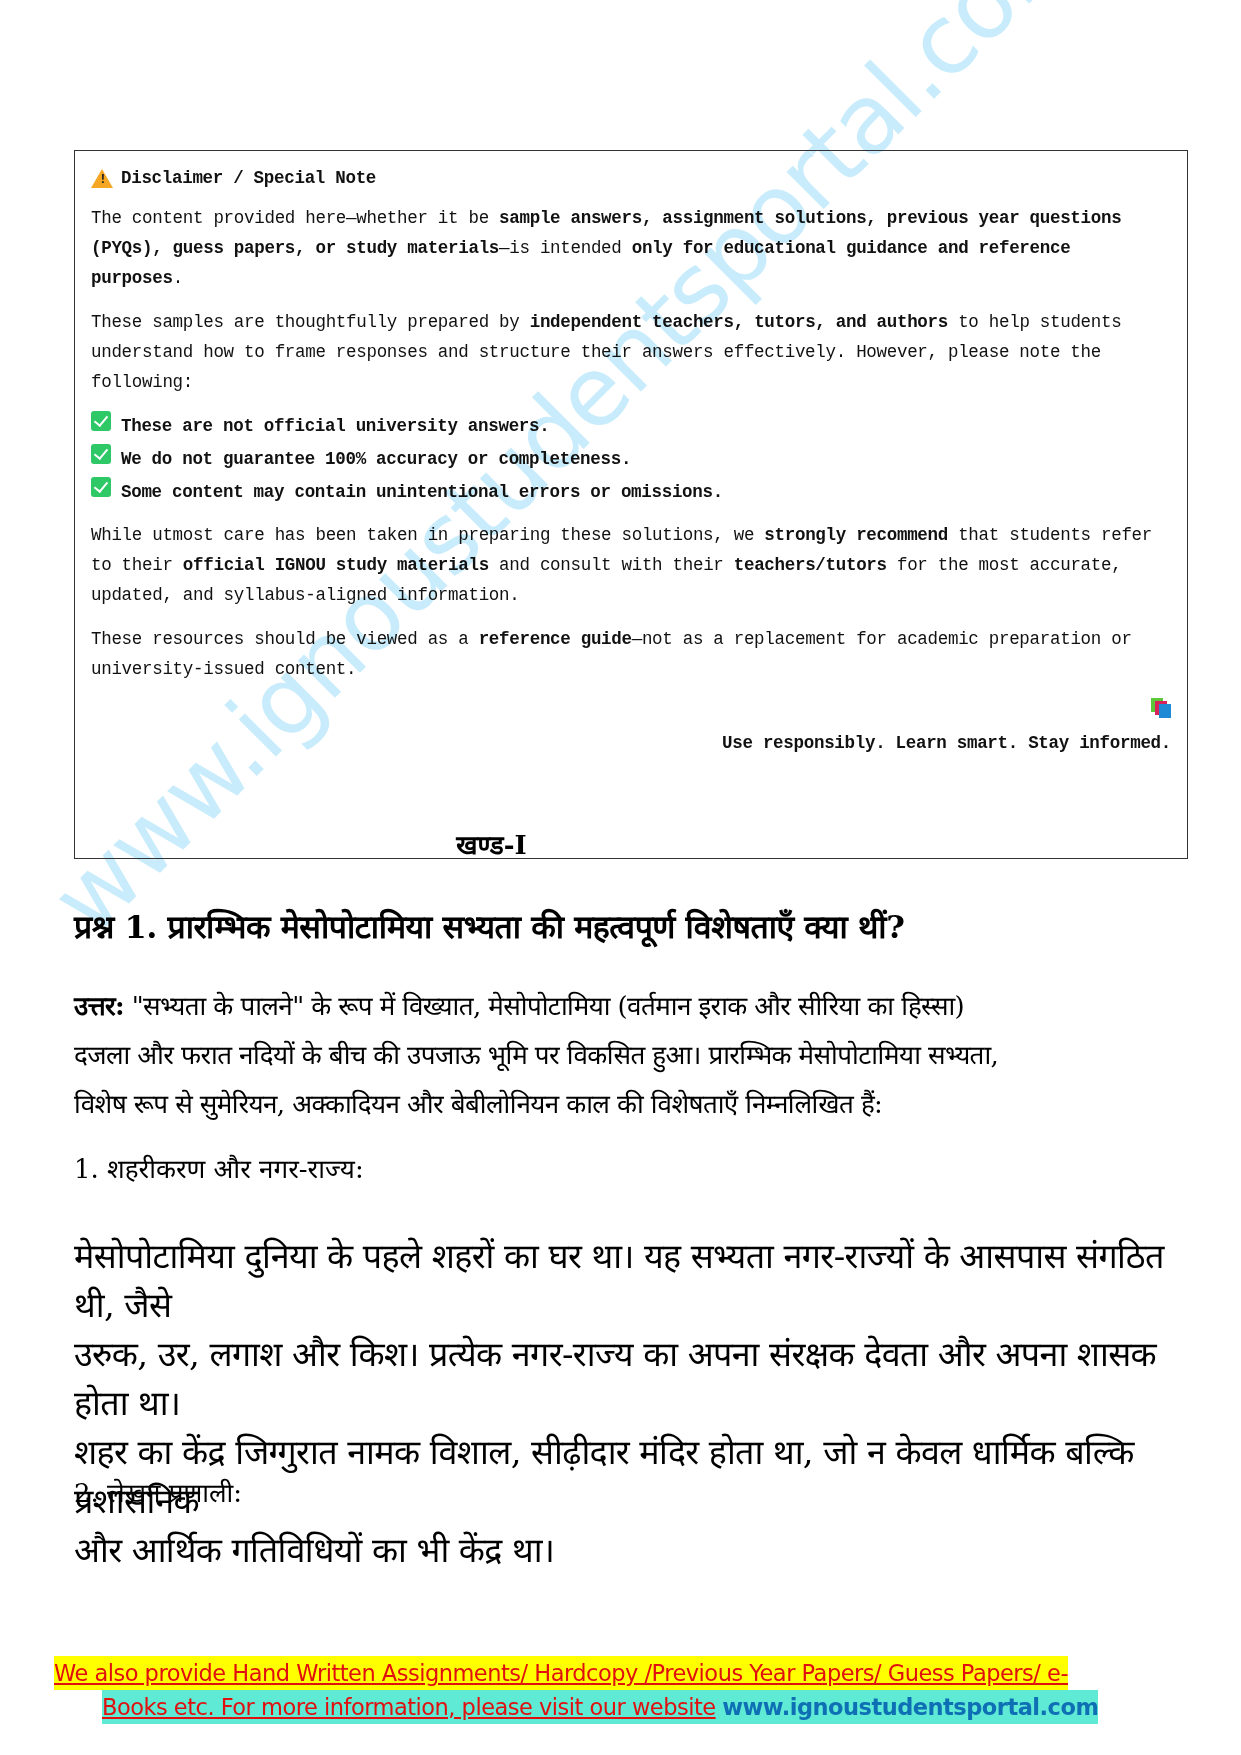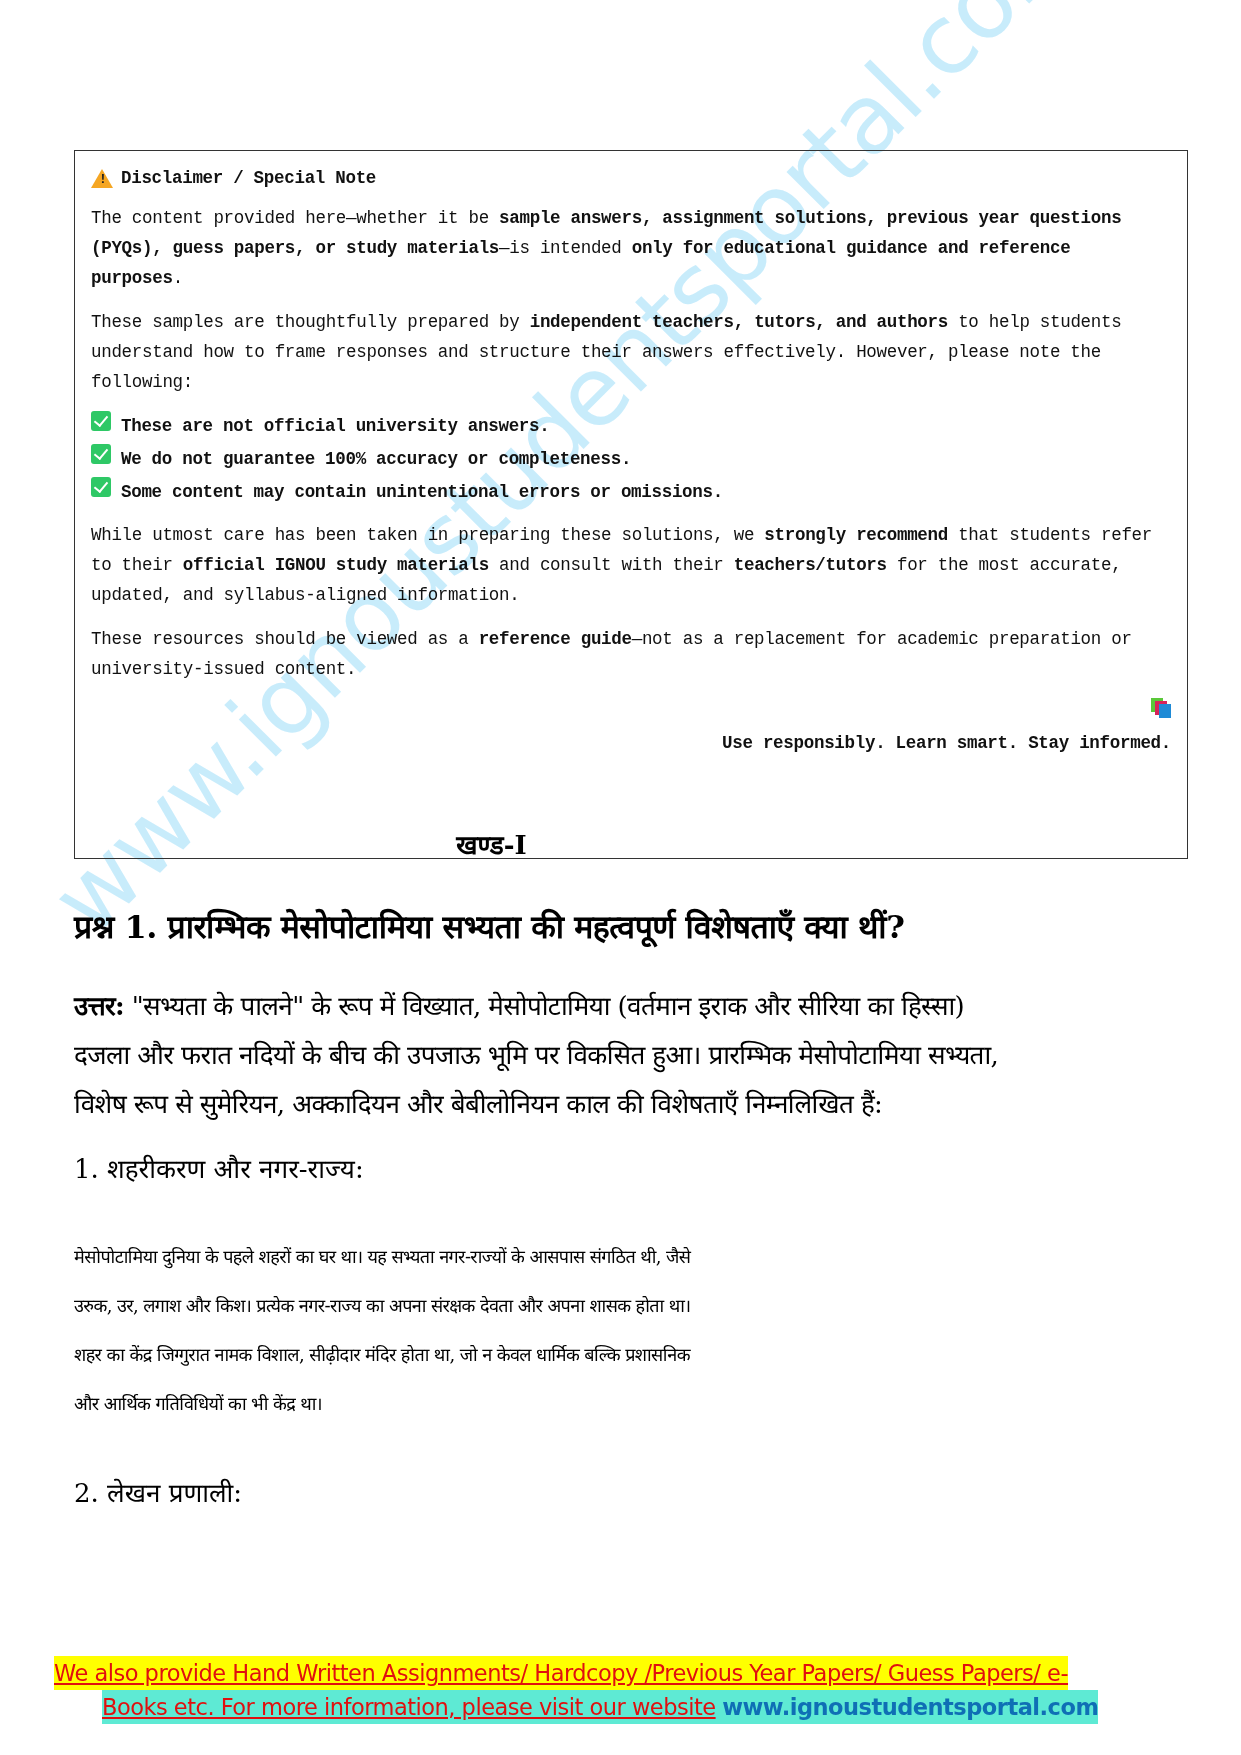--- a/index.html
+++ b/index.html
@@ -113,21 +113,21 @@
   .answer .lbl { font-weight: bold; }
   .point-heading {
     position: absolute; left: 74px;
     font-family: "DejaVu Serif", serif;
     font-size: 26px;
   }
   .para {
     position: absolute; left: 74px; top: 1232px;
     width: 1100px;
     font-family: "DejaVu Serif", serif;
-    font-size: 18px;
+    font-size: 34px;
     line-height: 49px;
     letter-spacing: -0.6px;
   }
   .para p { margin: 0; }
 
   .watermark {
     position: absolute;
     left: 70px; top: 860px;
     width: 1250px;
     transform-origin: left center;

